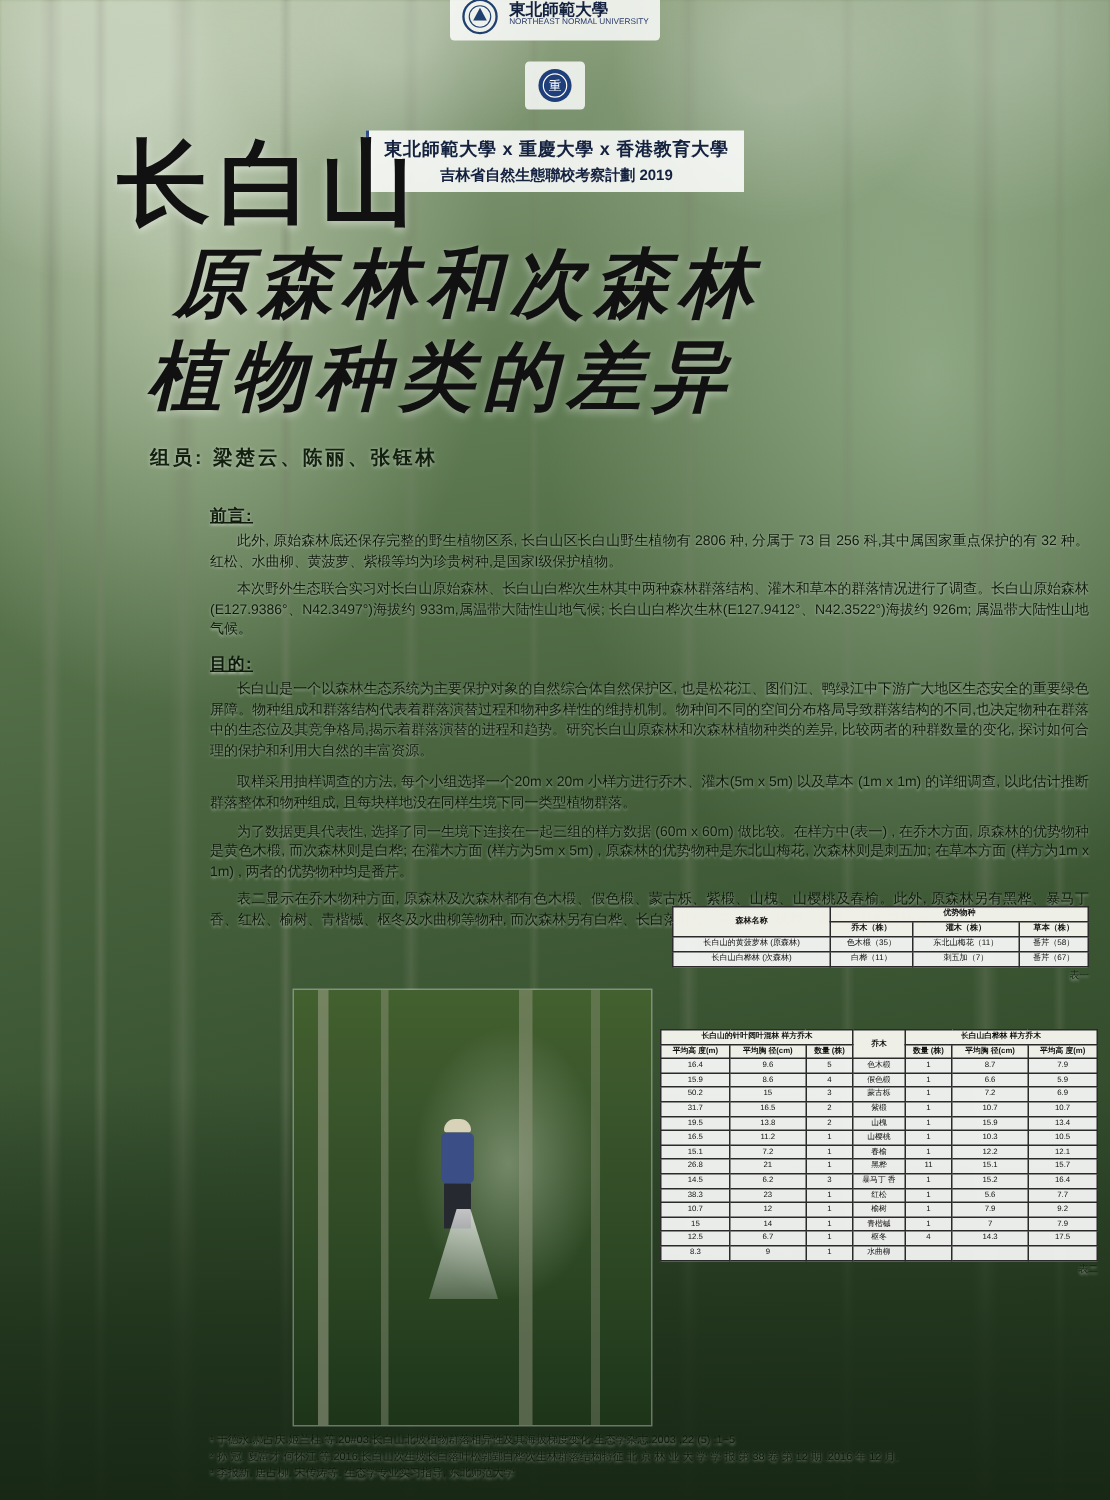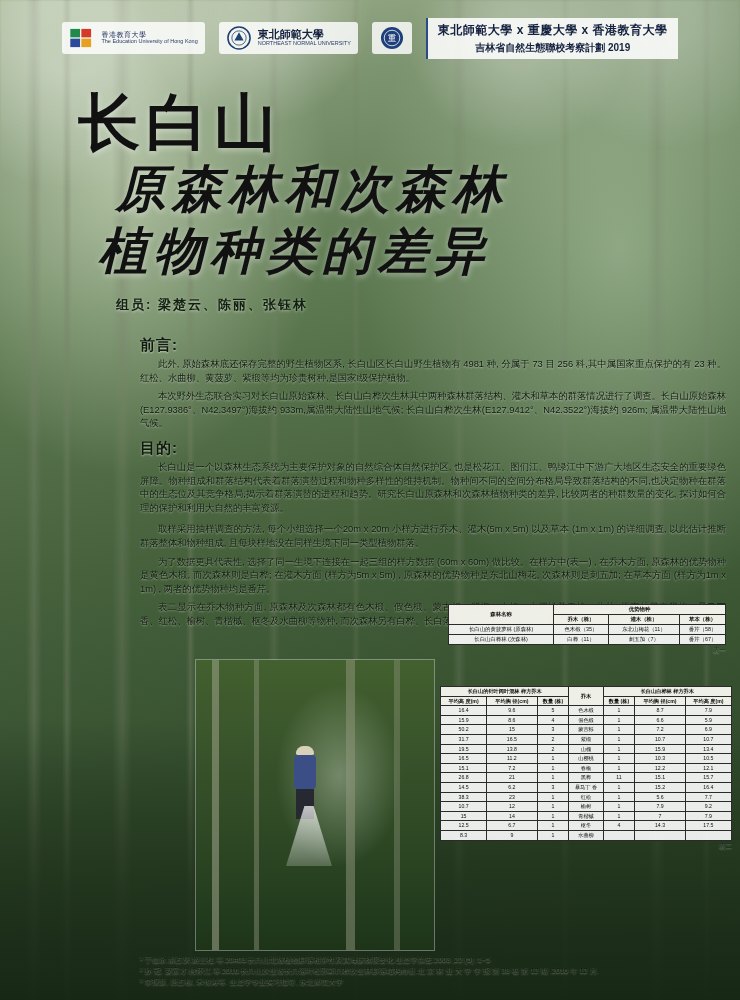--- a/index.html
+++ b/index.html
@@ -29,21 +29,21 @@
     filter:blur(1px);
   }
   .floor{
     position:absolute;left:0;right:0;bottom:0;height:280px;
     background:linear-gradient(180deg,rgba(42,62,34,0),rgba(30,48,26,.85) 60%,rgba(22,38,20,.95));
   }
 
   
   .header{
     position:absolute;top:10px;left:0;right:0;height:56px;
-    display:flex;align-items:center;justify-content:center;gap:14px;
+    display:flex;align-items:center;justify-content:center;gap:14px;flex-direction:column;
   }
   .logo-block{display:flex;align-items:center;gap:6px;background:rgba(255,255,255,.82);padding:3px 7px;border-radius:3px;}
   .logo-mark{width:26px;height:26px;flex:none;}
   .logo-txt{line-height:1.05;color:#1b2a5a;}
   .logo-txt .cn{font-size:7px;display:block;letter-spacing:.5px;}
   .logo-txt .en{font-size:5.5px;display:block;color:#2b3b6b;}
   .logo-txt .big{font-size:11px;font-weight:bold;display:block;color:#14213f;}
   .title-box{
     background:rgba(255,255,255,.86);
     border-left:2px solid #2b4a86;
@@ -57,29 +57,29 @@
     position:absolute;left:78px;top:88px;width:600px;
     color:#111;font-weight:bold;
     font-family:"Liberation Serif","DejaVu Serif",serif;
     letter-spacing:6px;
     text-shadow:0 2px 6px rgba(255,255,255,.45);
   }
   .bigtitle .r1{font-size:62px;line-height:70px;}
   .bigtitle .r2{font-size:50px;line-height:62px;margin-left:38px;font-style:italic;}
   .bigtitle .r3{font-size:50px;line-height:62px;margin-left:20px;font-style:italic;}
   .authors{
-    position:absolute;left:116px;top:296px;
+    position:absolute;left:100px;top:296px;
     font-size:13px;font-weight:bold;color:#12210f;letter-spacing:2px;
     text-shadow:0 1px 3px rgba(255,255,255,.5);
   }
 
   
   .body-wrap{position:absolute;left:140px;top:336px;width:586px;color:#0e1a0b;}
-  .sec-h{font-size:15px;font-weight:bold;margin:0 0 3px 0;letter-spacing:1px;
-    text-shadow:0 1px 2px rgba(255,255,255,.55);}
+  .sec-h{font-size:11px;font-weight:bold;margin:0 0 3px 0;letter-spacing:1px;
+    text-shadow:0 1px 2px rgba(255,255,255,.55);text-decoration:underline;}
   .para{font-size:9.3px;line-height:13.6px;text-align:justify;margin:0 0 5px 0;
     text-shadow:0 1px 2px rgba(255,255,255,.5);}
   .indent{text-indent:18px;}
   .sec{margin-bottom:8px;}
 
   
   .photo{
     position:absolute;left:196px;top:660px;width:238px;height:290px;
     background:
       radial-gradient(ellipse 90px 130px at 60% 40%, rgba(230,240,220,.35), rgba(0,0,0,0) 70%),
@@ -180,21 +180,21 @@
   <div class="r1">长白山</div>
   <div class="r2">原森林和次森林</div>
   <div class="r3">植物种类的差异</div>
 </div>
 <div class="authors">组员: 梁楚云、陈丽、张钰林</div>
 
 <div class="body-wrap">
 
   <div class="sec">
     <div class="sec-h">前言:</div>
-    <p class="para indent">此外, 原始森林底还保存完整的野生植物区系, 长白山区长白山野生植物有 4981 种, 分属于 73 目 256 科,其中属国家重点保护的有 23 种。红松、水曲柳、黄菠萝、紫椴等均为珍贵树种,是国家I级保护植物。</p>
+    <p class="para indent">此外, 原始森林底还保存完整的野生植物区系, 长白山区长白山野生植物有 2806 种, 分属于 73 目 256 科,其中属国家重点保护的有 32 种。红松、水曲柳、黄菠萝、紫椴等均为珍贵树种,是国家I级保护植物。</p>
     <p class="para indent">本次野外生态联合实习对长白山原始森林、长白山白桦次生林其中两种森林群落结构、灌木和草本的群落情况进行了调查。长白山原始森林(E127.9386°、N42.3497°)海拔约 933m,属温带大陆性山地气候; 长白山白桦次生林(E127.9412°、N42.3522°)海拔约 926m; 属温带大陆性山地气候。</p>
   </div>
 
   <div class="sec">
     <div class="sec-h">目的:</div>
     <p class="para indent">长白山是一个以森林生态系统为主要保护对象的自然综合体自然保护区, 也是松花江、图们江、鸭绿江中下游广大地区生态安全的重要绿色屏障。物种组成和群落结构代表着群落演替过程和物种多样性的维持机制。物种间不同的空间分布格局导致群落结构的不同,也决定物种在群落中的生态位及其竞争格局,揭示着群落演替的进程和趋势。研究长白山原森林和次森林植物种类的差异, 比较两者的种群数量的变化, 探讨如何合理的保护和利用大自然的丰富资源。</p>
   </div>
 
   <div class="sec">
     <p class="para indent">取样采用抽样调查的方法, 每个小组选择一个20m x 20m 小样方进行乔木、灌木(5m x 5m) 以及草本 (1m x 1m) 的详细调查, 以此估计推断群落整体和物种组成, 且每块样地没在同样生境下同一类型植物群落。</p>

